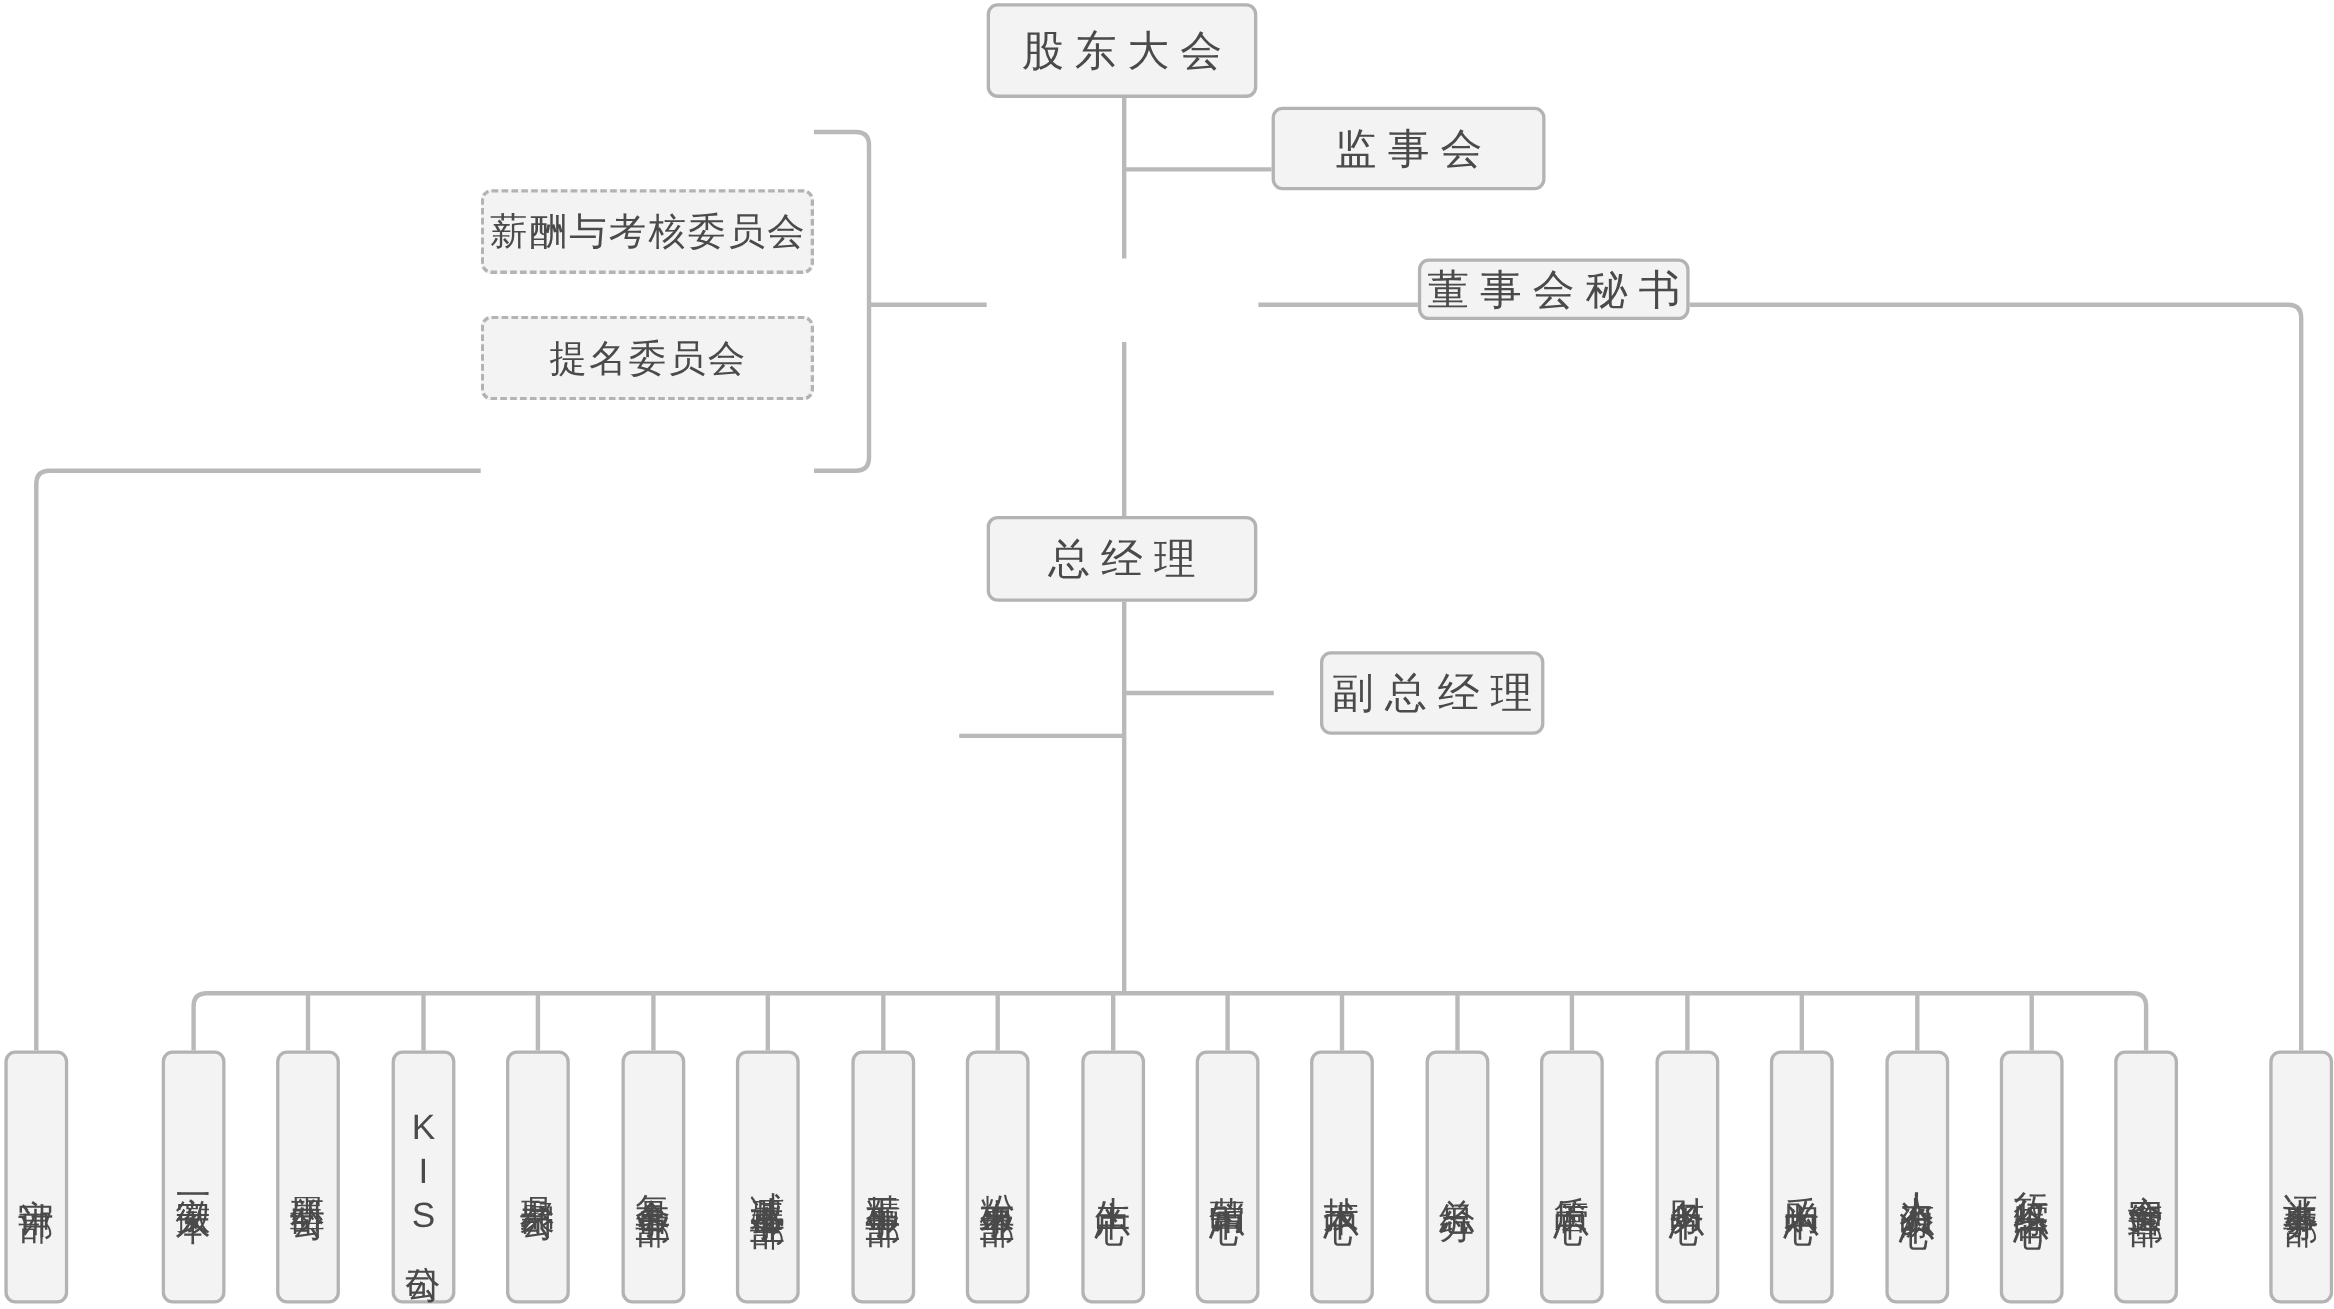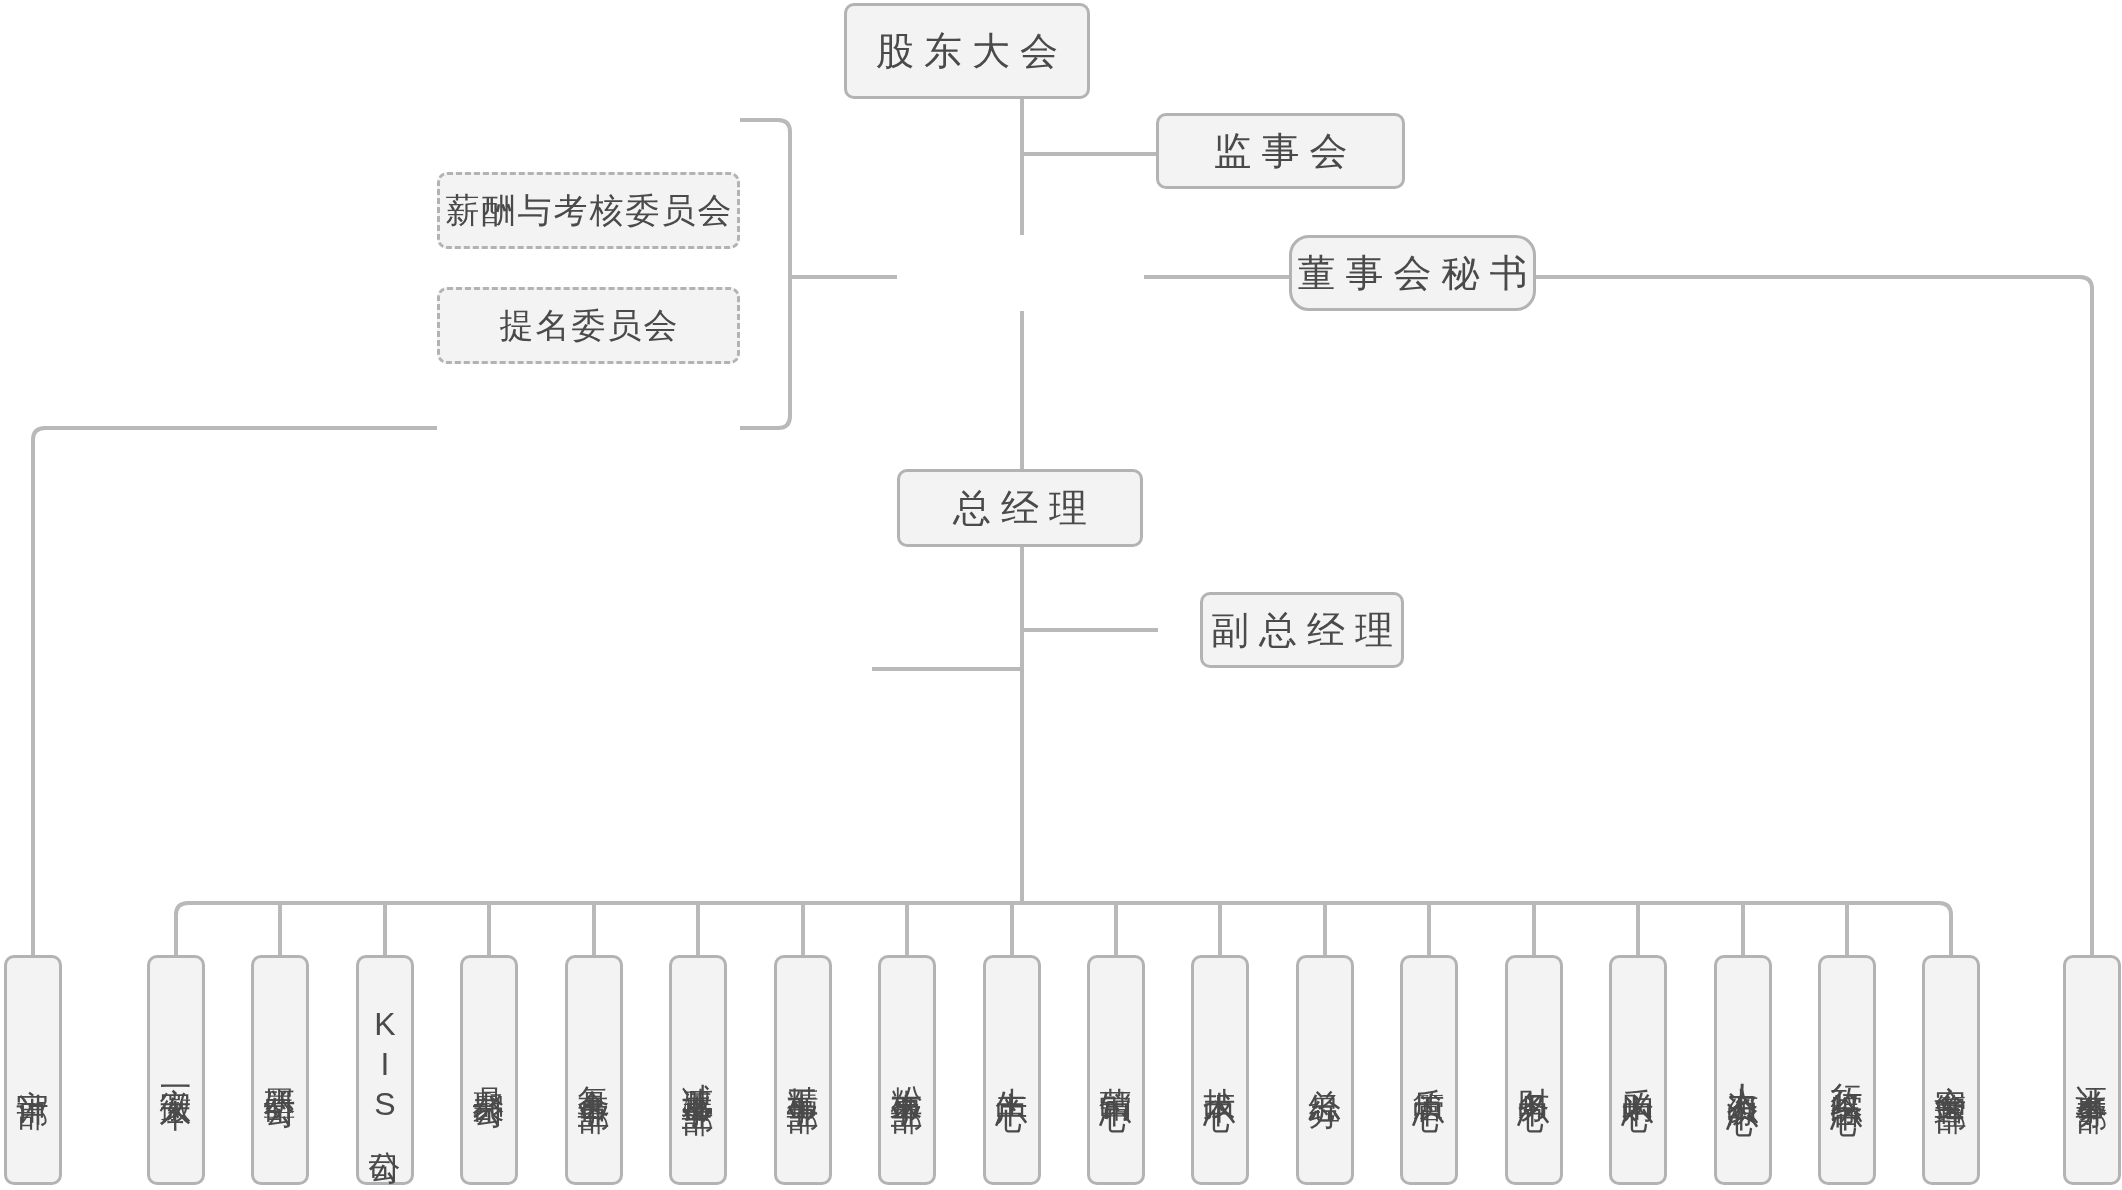--- a/index.html
+++ b/index.html
@@ -81,26 +81,26 @@
     <path d="M1116 903 V955"></path>
     <path d="M1220 903 V955"></path>
     <path d="M1325 903 V955"></path>
     <path d="M1429 903 V955"></path>
     <path d="M1534 903 V955"></path>
     <path d="M1638 903 V955"></path>
     <path d="M1743 903 V955"></path>
     <path d="M1847 903 V955"></path>
   </svg>
 
-  <div class="node" style="left:844px; top:3px; width:246px; height:96px;">股东大会</div>
+  <div class="node" style="left:897px; top:3px; width:246px; height:86px;">股东大会</div>
 
-  <div class="node" style="left:1156px; top:113px; width:249px; height:76px;">监事会</div>
+  <div class="node" style="left:1156px; top:97px; width:249px; height:76px;">监事会</div>
 
 
-  <div class="node" style="left:1289px; top:235px; width:247px; height:76px;border-radius:20px;">董事会秘书</div>
+  <div class="node" style="left:1289px; top:235px; width:247px; height:56px;">董事会秘书</div>
 
 
   <div class="node dashed" style="left:437px; top:172px; width:303px; height:77px;">薪酬与考核委员会</div>
 
   <div class="node dashed" style="left:437px; top:287px; width:303px; height:77px;">提名委员会</div>
 
 
   <div class="node" style="left:897px; top:469px; width:246px; height:78px;">总经理</div>
 
   <div class="node" style="left:1200px; top:592px; width:204px; height:76px;">副总经理</div>

